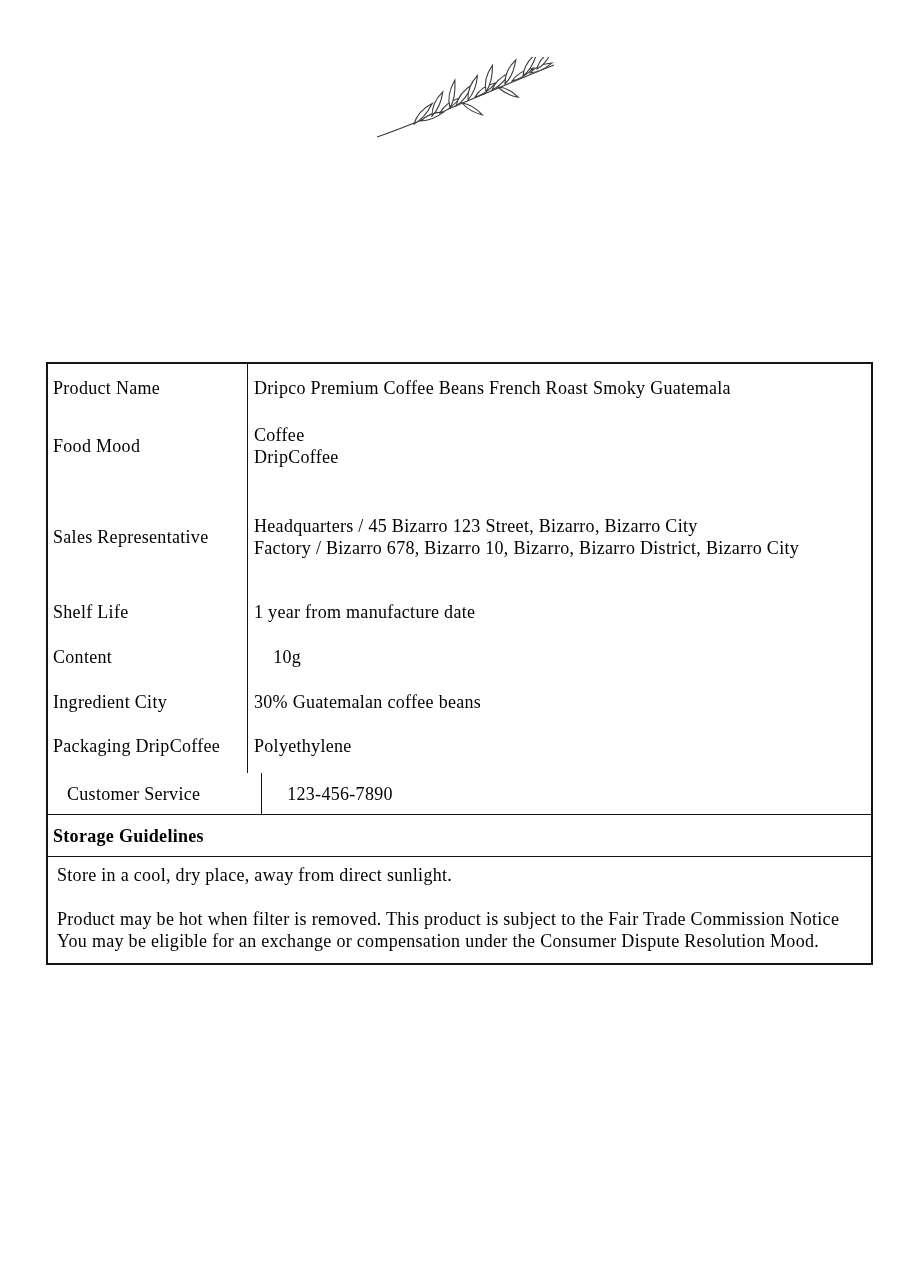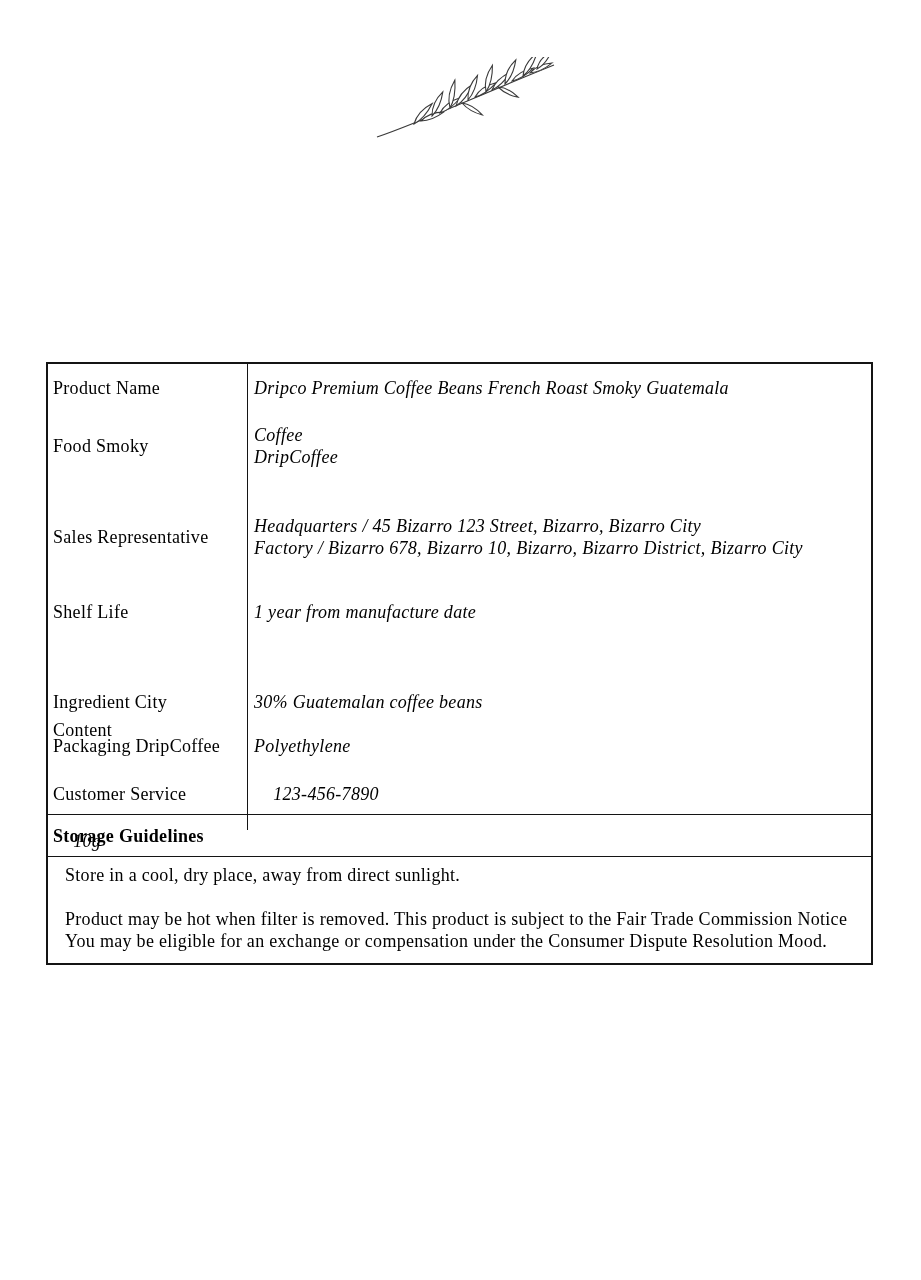--- a/index.html
+++ b/index.html
@@ -47,46 +47,45 @@
   .label-cell {
     width: 200px;
     flex: 0 0 200px;
     padding-left: 5px;
     border-right: 1.5px solid #141414;
   }
   .value-cell {
     flex: 1 1 auto;
     padding-left: 6px;
     white-space: pre-wrap;
-    font-style: italic;
   }
   
   .upper .trow:nth-child(1) { height: 48px; }
   .upper .trow:nth-child(2) { height: 68px; }
   .upper .trow:nth-child(3) { height: 114px; }
   .upper .trow:nth-child(4) { height: 36px; }
-  .upper .trow:nth-child(5) { height: 54px; flex-direction: column; }
+  .upper .trow:nth-child(5) { height: 54px; }
   .upper .trow:nth-child(6) { height: 35px; }
   .upper .trow:nth-child(7) { height: 54px; }
-  .upper .trow:nth-child(8) { height: 41px; }
+  .upper .trow:nth-child(8) { height: 41px; padding-left: 14px; }
 
   .storage-header {
     box-sizing: border-box;
     height: 43px;
     border-top: 1.5px solid #141414;
     border-bottom: 1.5px solid #141414;
     display: flex;
     align-items: center;
     padding-left: 5px;
     font-weight: bold;
   }
   .storage-body {
     box-sizing: border-box;
     min-height: 106px;
-    padding: 7px 8px 10px 17px;
+    padding: 7px 8px 10px 9px;
     white-space: pre-wrap;
   }
 </style>
 </head>
 <body>
 
 <div class="page">
 
   <svg class="sprig" viewBox="0 0 186 84" fill="none" stroke="#3a3a3a" stroke-width="1.1">
 
@@ -115,21 +114,21 @@
 
   <div class="product-table">
     <div class="upper">
 
       <div class="trow">
         <div class="cell label-cell">Product Name</div>
         <div class="cell value-cell">Dripco Premium Coffee Beans French Roast Smoky Guatemala</div>
       </div>
 
       <div class="trow">
-        <div class="cell label-cell">Food Smoky</div>
+        <div class="cell label-cell">Food Mood</div>
         <div class="cell value-cell">Coffee
 DripCoffee</div>
       </div>
 
       <div class="trow">
         <div class="cell label-cell">Sales Representative</div>
         <div class="cell value-cell">Headquarters / 45 Bizarro 123 Street, Bizarro, Bizarro City
 Factory / Bizarro 678, Bizarro 10, Bizarro, Bizarro District, Bizarro City</div>
       </div>
 

